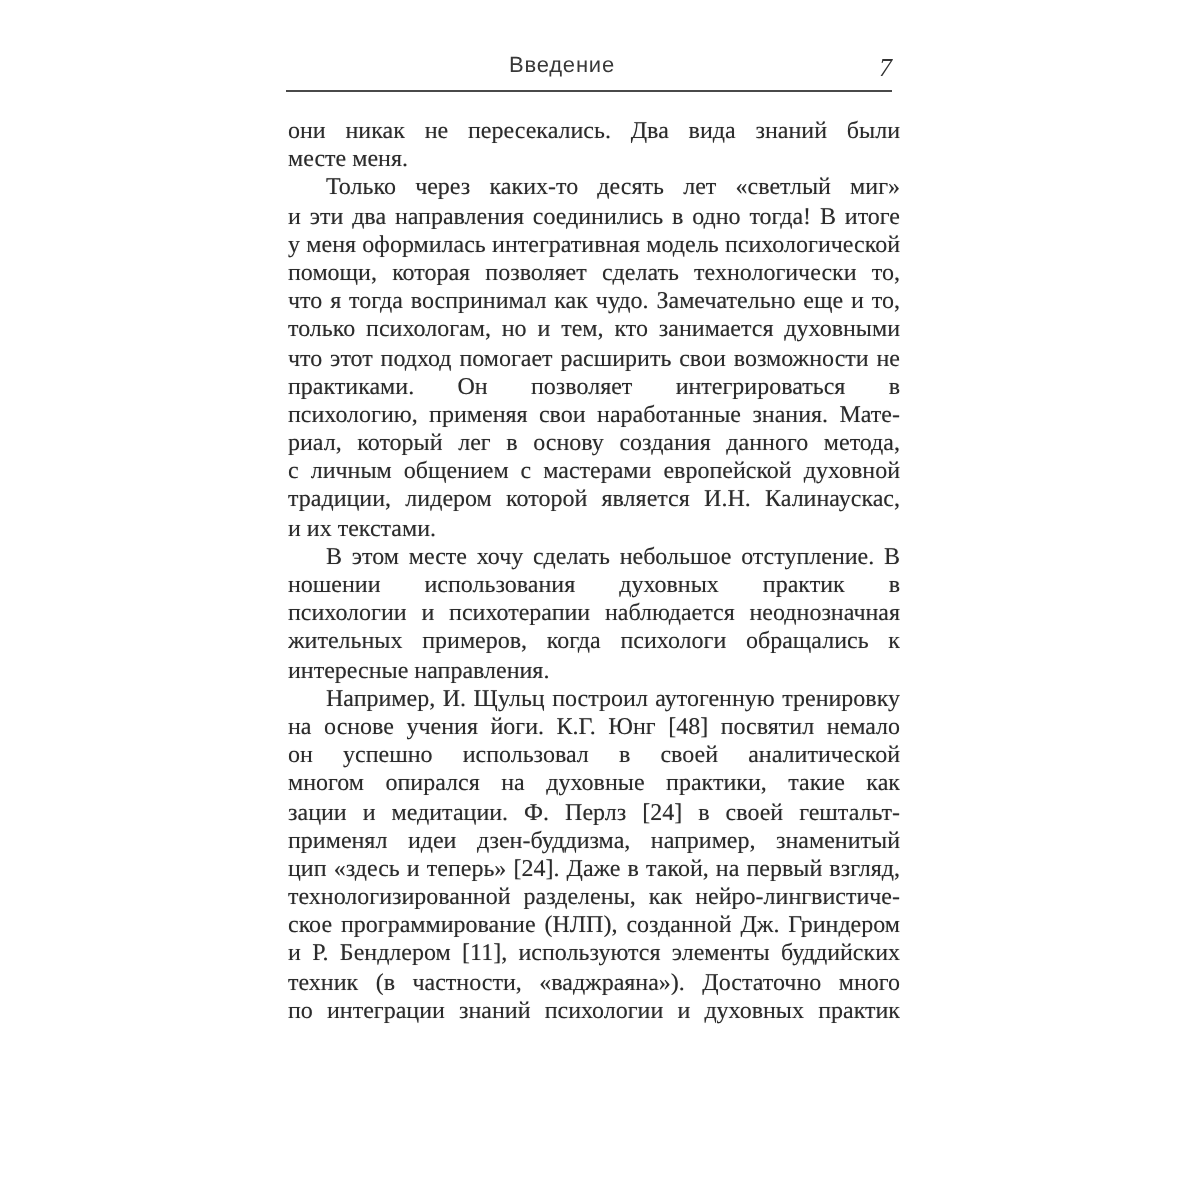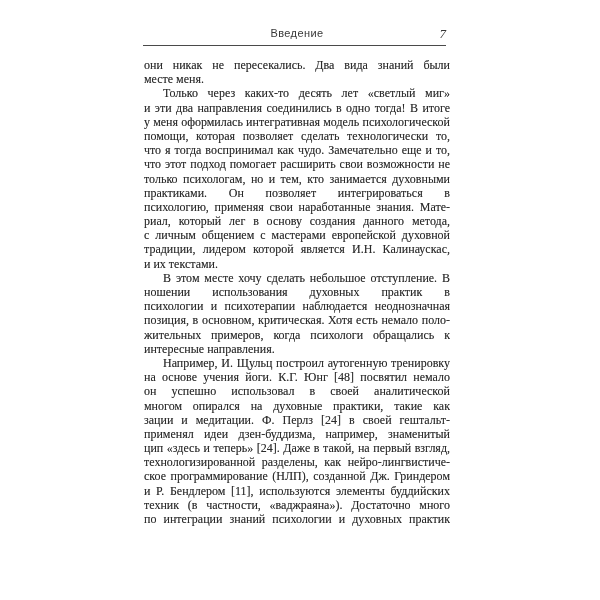--- a/index.html
+++ b/index.html
@@ -10,21 +10,21 @@
   .page {
     position: relative;
     width: 600px;
     height: 600px;
     background: #ffffff;
     overflow: hidden;
     font-family: "Liberation Serif", serif;
   }
   .header-title {
     position: absolute;
-    left: 144px;
+    left: 128px;
     top: 27px;
     width: 306px;
     text-align: center;
     font-family: "Liberation Sans", sans-serif;
     font-size: 11px;
     letter-spacing: 0.4px;
     color: #383838;
   }
   .page-number {
     position: absolute;
@@ -80,32 +80,31 @@
   <div class="page-number">7</div>
   <div class="header-rule"></div>
   <div class="page-body">
       <div class="line j">они никак не пересекались. Два вида знаний были разделены</div>
       <div class="line">месте меня.</div>
       <div class="line j indent">Только через каких-то десять лет «светлый миг» настал,</div>
       <div class="line j">и эти два направления соединились в одно тогда! В итоге</div>
       <div class="line j">у меня оформилась интегративная модель психологической</div>
       <div class="line j">помощи, которая позволяет сделать технологически то,</div>
       <div class="line j">что я тогда воспринимал как чудо. Замечательно еще и то,</div>
+      <div class="line j">только психологам, но и тем, кто занимается духовными</div>
       <div class="line j">что этот подход помогает расширить свои возможности не</div>
-      <div class="line j">только психологам, но и тем, кто занимается духовными</div>
       <div class="line j">практиками. Он позволяет интегрироваться в практическую</div>
       <div class="line j">психологию, применяя свои наработанные знания. Мате-</div>
       <div class="line j">риал, который лег в основу создания данного метода, связан</div>
       <div class="line j">с личным общением с мастерами европейской духовной</div>
       <div class="line j">традиции, лидером которой является И.Н. Калинаускас,</div>
       <div class="line">и их текстами.</div>
       <div class="line j indent">В этом месте хочу сделать небольшое отступление. В от-</div>
       <div class="line j">ношении использования духовных практик в отечественной</div>
       <div class="line j">психологии и психотерапии наблюдается неоднозначная</div>
-      <div class="line j">позиция, в основном, критическая. Хотя есть немало поло-</div>
       <div class="line j">жительных примеров, когда психологи обращались к различ-</div>
       <div class="line">интересные направления.</div>
       <div class="line j indent">Например, И. Щульц построил аутогенную тренировку</div>
       <div class="line j">на основе учения йоги. К.Г. Юнг [48] посвятил немало</div>
       <div class="line j">он успешно использовал в своей аналитической психологии.</div>
       <div class="line j">многом опирался на духовные практики, такие как визуали-</div>
       <div class="line j">зации и медитации. Ф. Перлз [24] в своей гештальт-терапии</div>
       <div class="line j">применял идеи дзен-буддизма, например, знаменитый прин-</div>
       <div class="line j">цип «здесь и теперь» [24]. Даже в такой, на первый взгляд,</div>
       <div class="line j">технологизированной разделены, как нейро-лингвистиче-</div>

